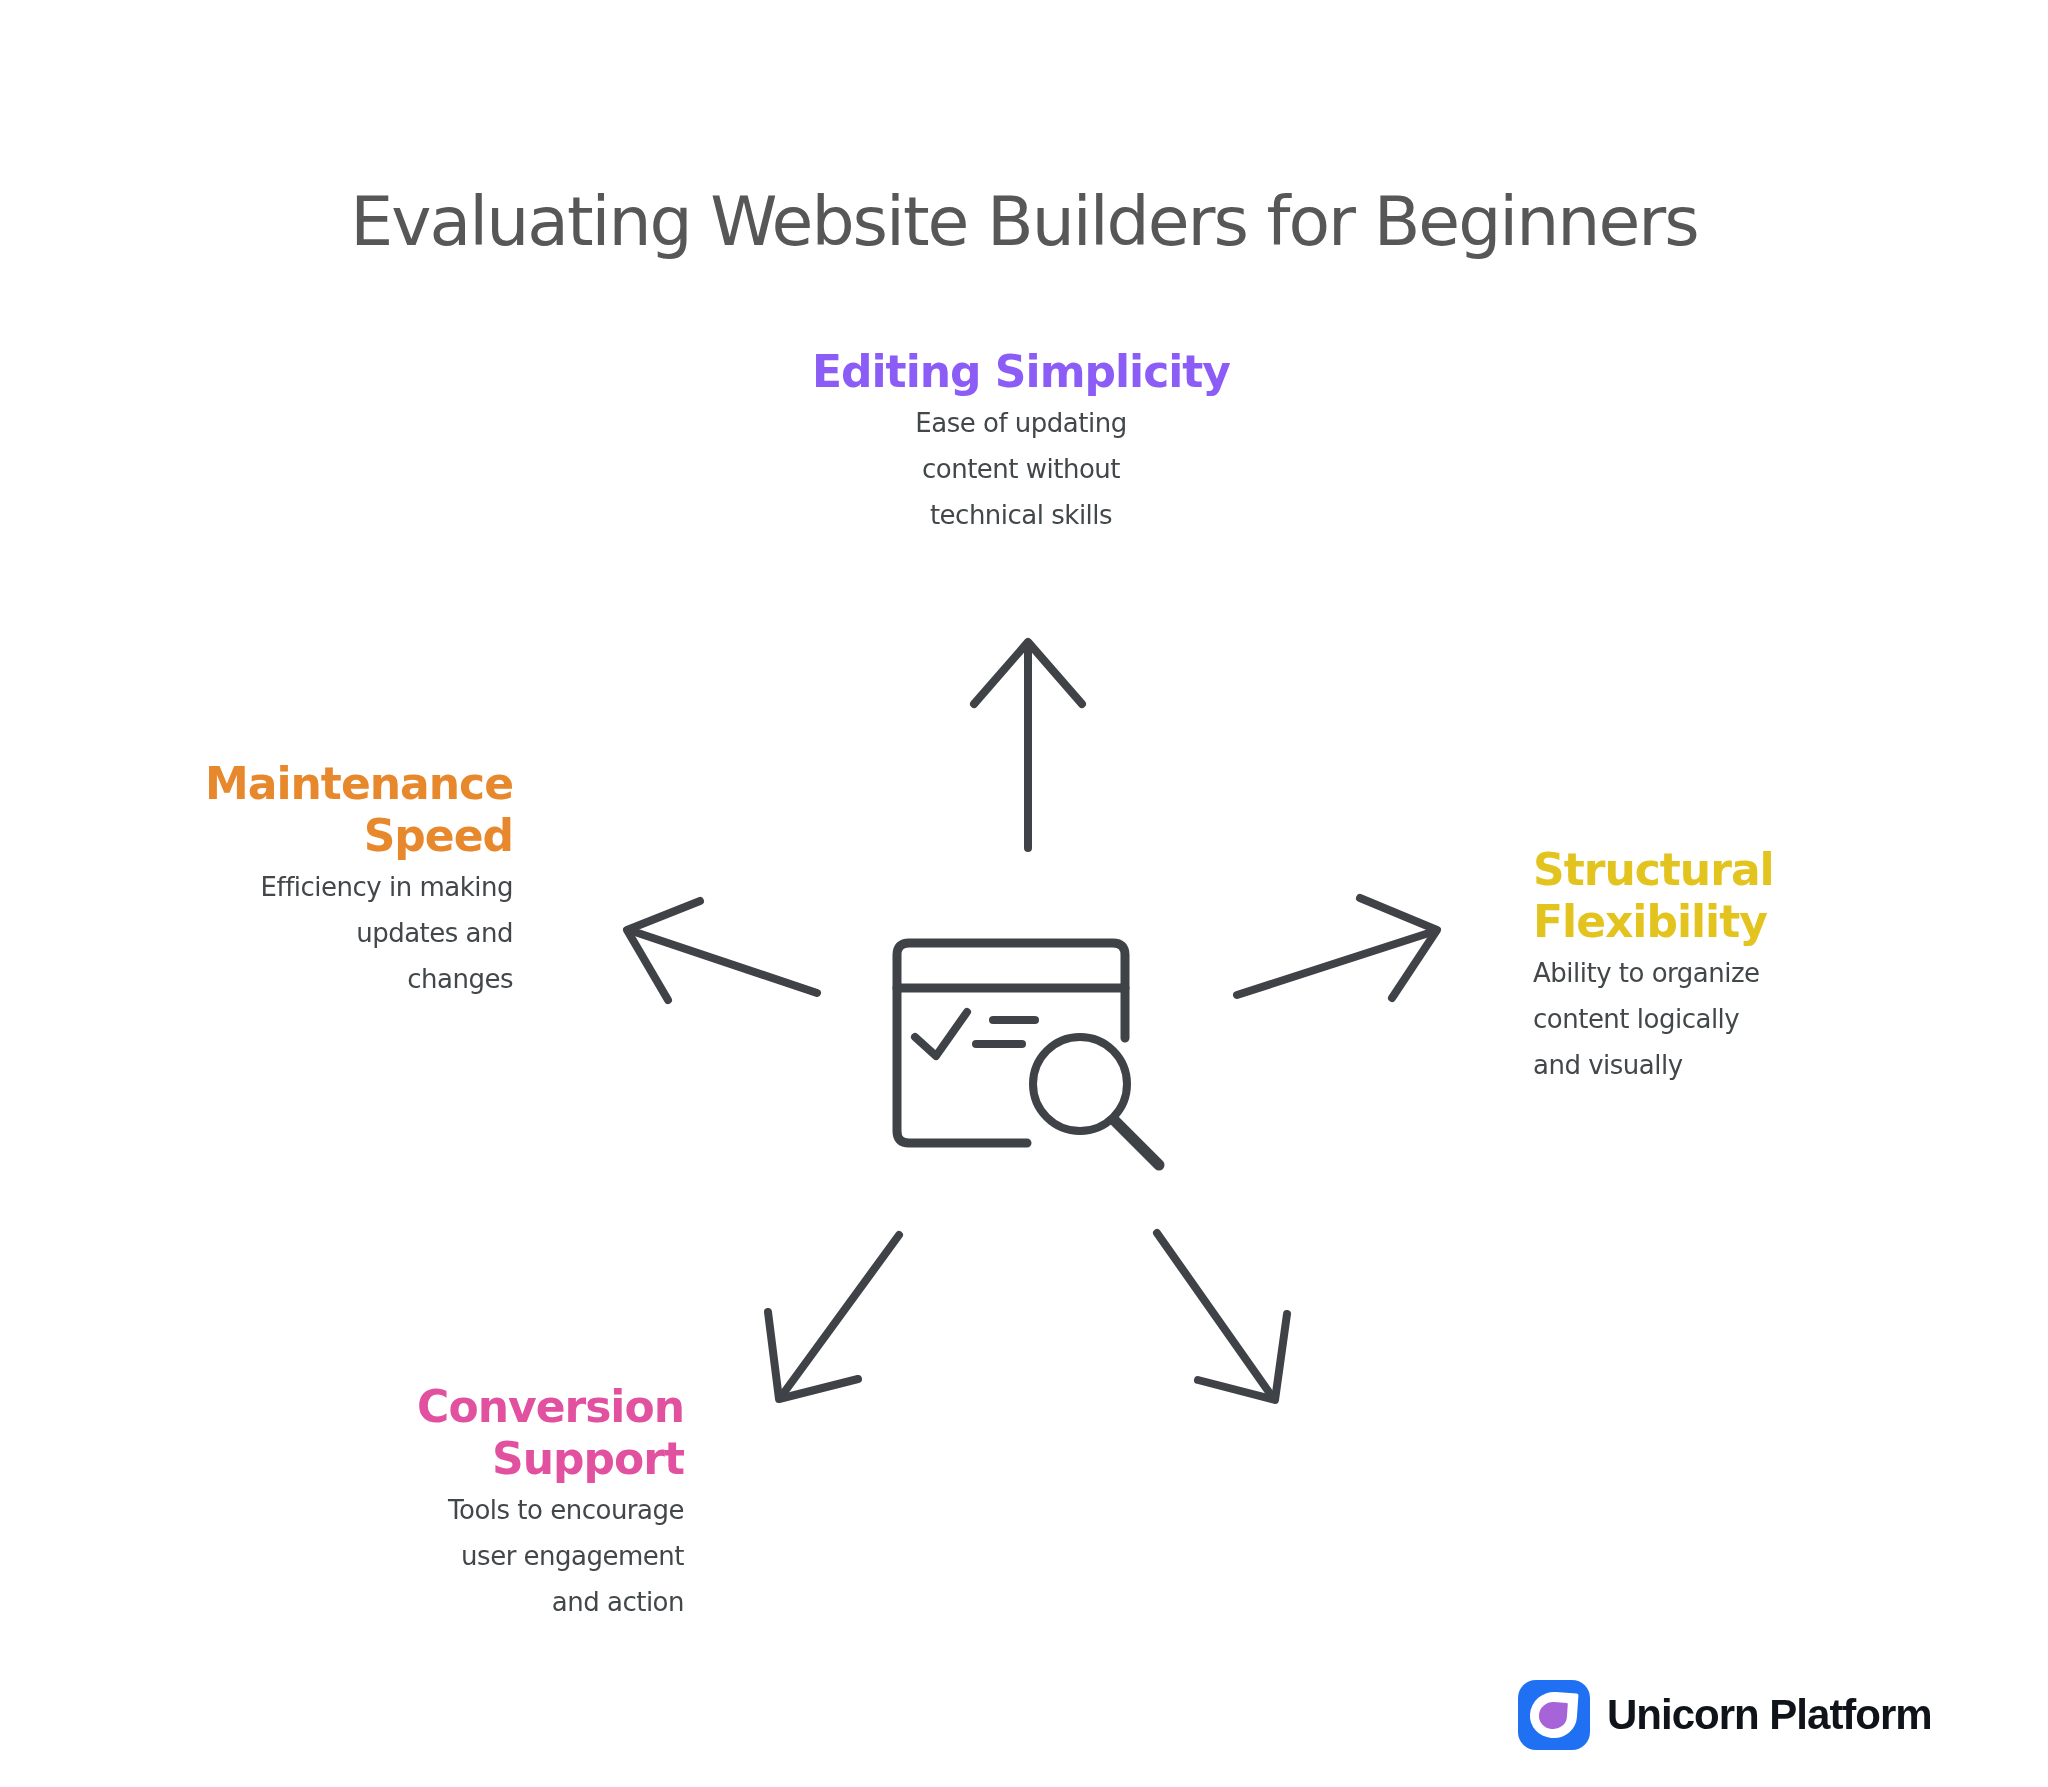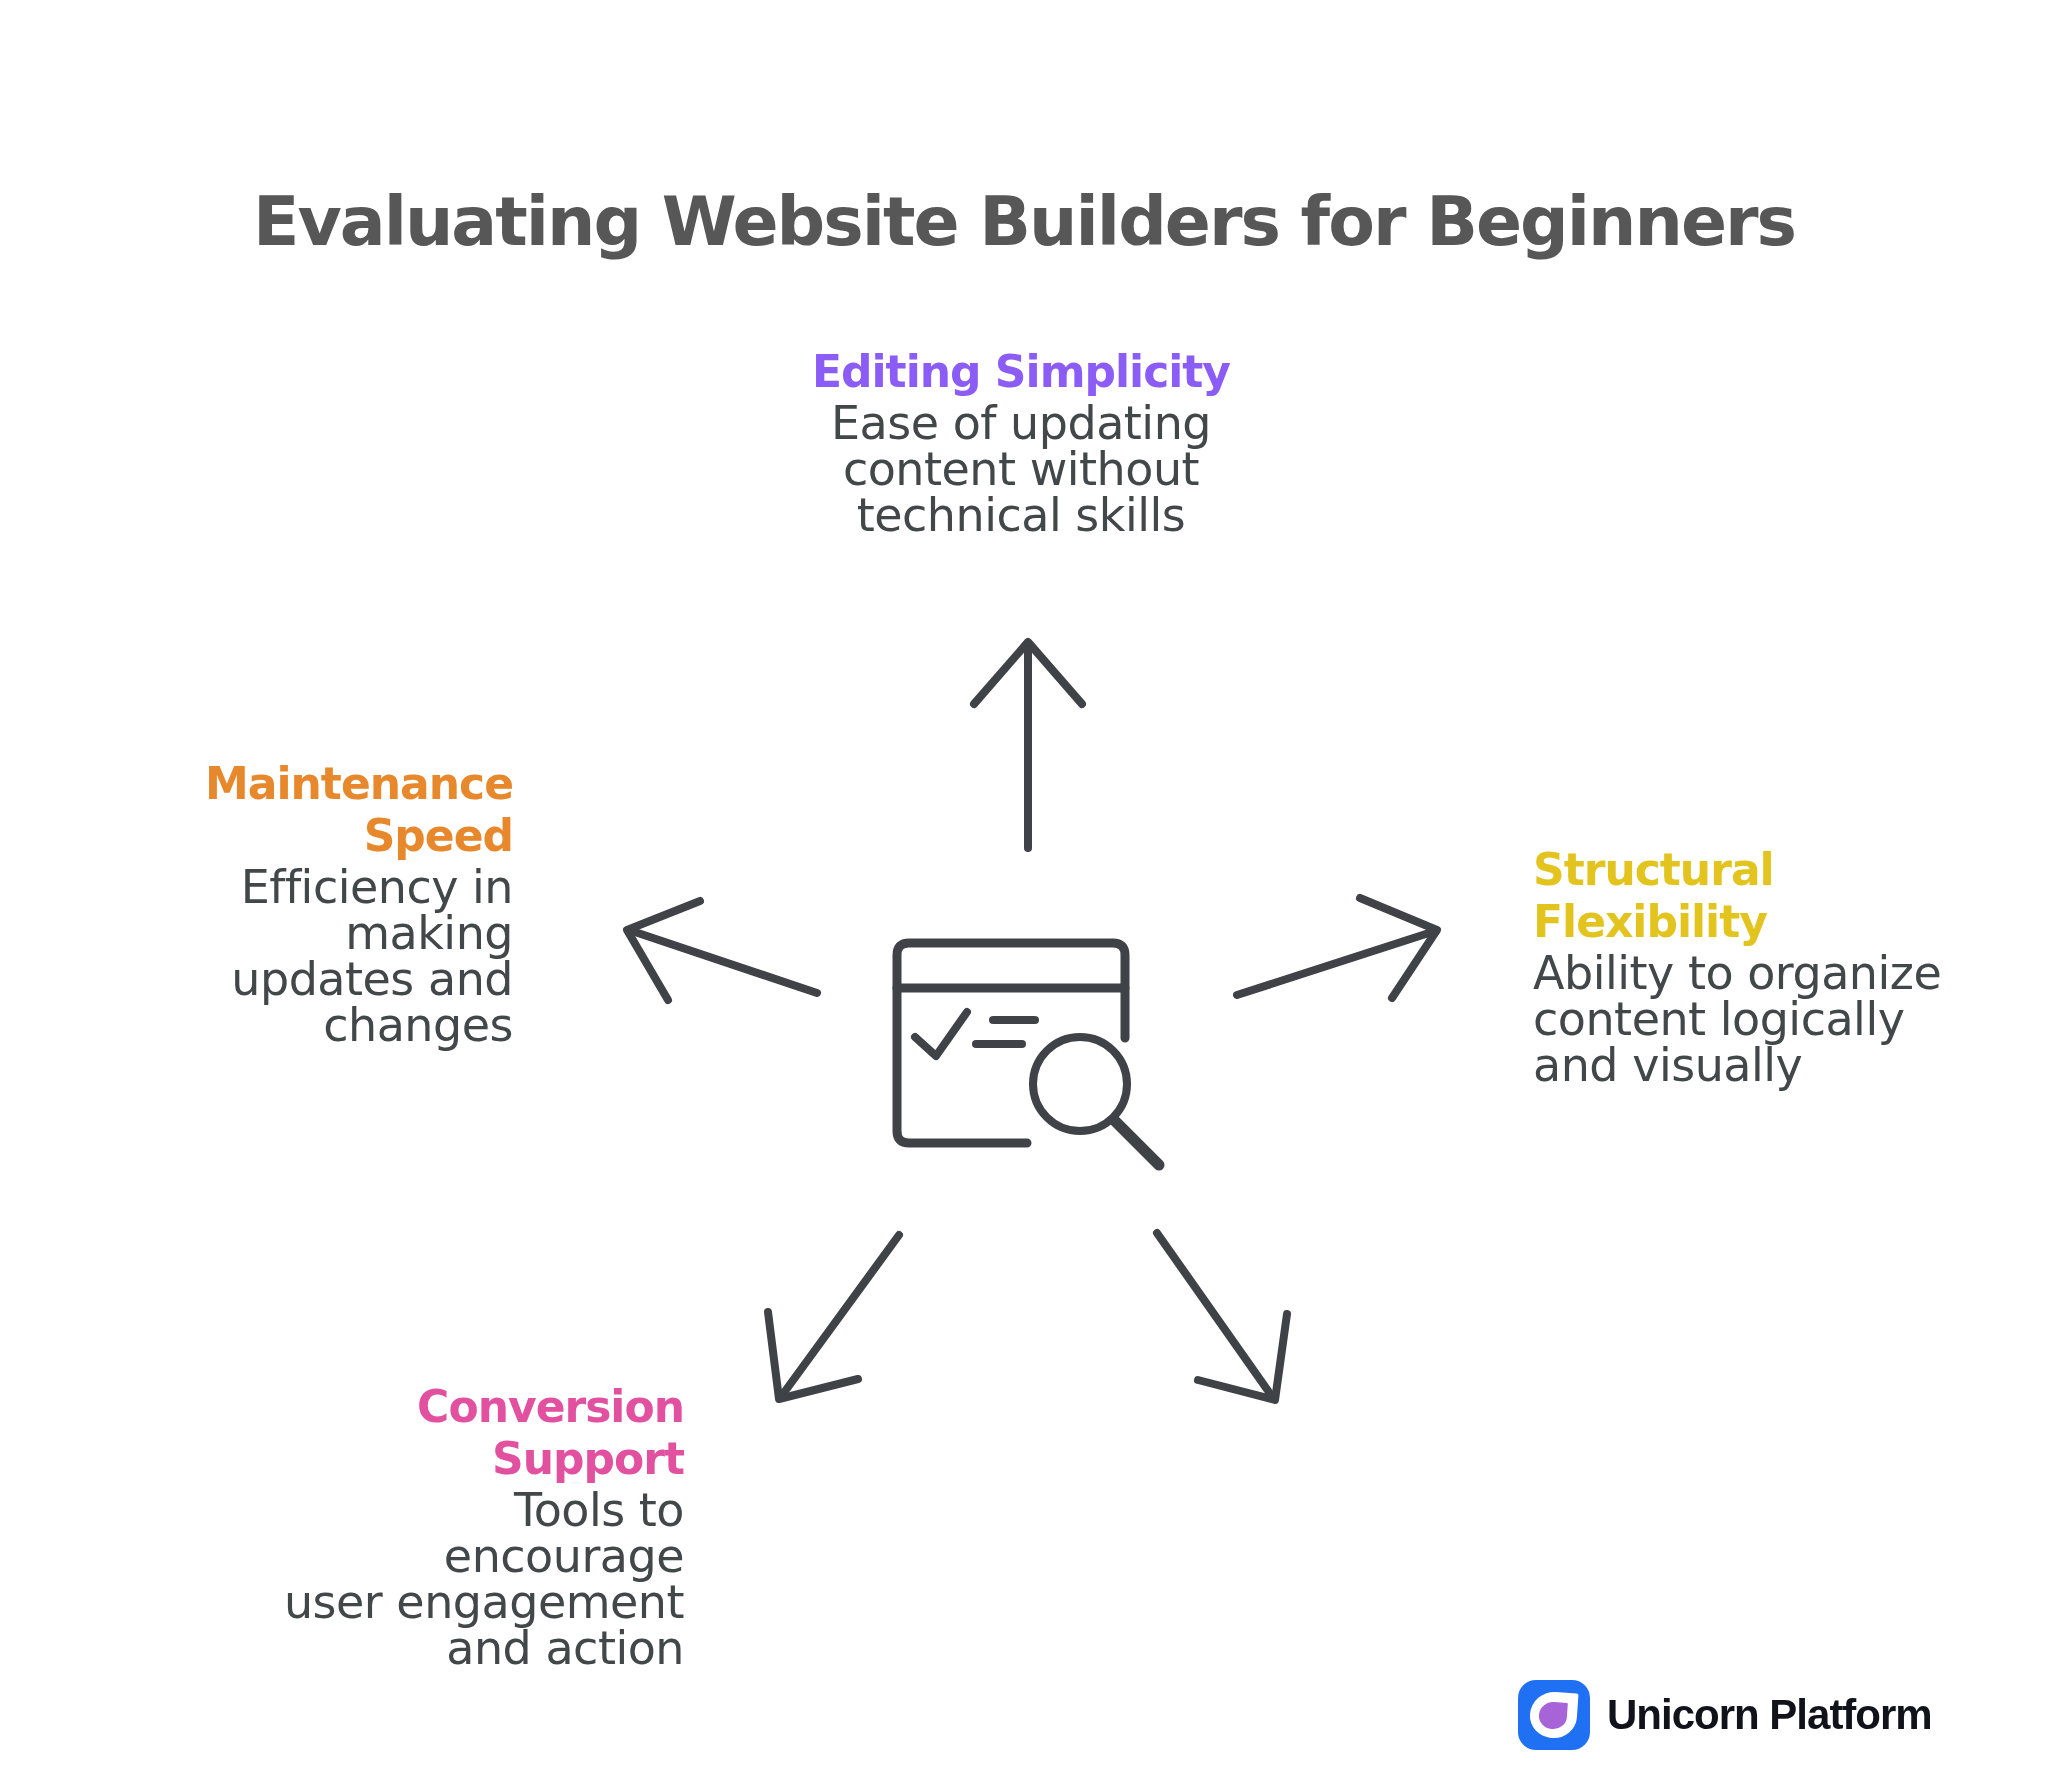--- a/index.html
+++ b/index.html
@@ -6,33 +6,33 @@
   .canvas{
     position:relative;
     width:2048px;height:1787px;
     background:#ffffff;
     overflow:hidden;
     font-family:"DejaVu Sans", sans-serif;
   }
   .title{
     position:absolute;left:0;right:0;top:182px;
     text-align:center;
-    font-size:68px;line-height:80px;font-weight:bold;
+    font-size:68px;line-height:80px;font-weight:normal;
     letter-spacing:-2px;
     color:#575757;
   }
   .node{position:absolute;}
   .node-label{
     font-weight:bold;
     font-size:44px;line-height:52px;
     letter-spacing:-1px;
     white-space:pre-line;
   }
   .node-desc{
-    font-size:46px;line-height:46px;
+    font-size:26px;line-height:46px;
     letter-spacing:-0.5px;
     color:#42474a;
     white-space:pre-line;
     margin-top:2px;
   }
   .node-editing{left:771px;top:346px;width:500px;text-align:center;}
   .node-maintenance{left:93px;top:758px;width:420px;text-align:right;}
   .node-structural{left:1533px;top:844px;width:440px;text-align:left;}
   .node-conversion{left:264px;top:1381px;width:420px;text-align:right;}
   .node-mobile{left:1383px;top:1381px;width:460px;text-align:left;}

